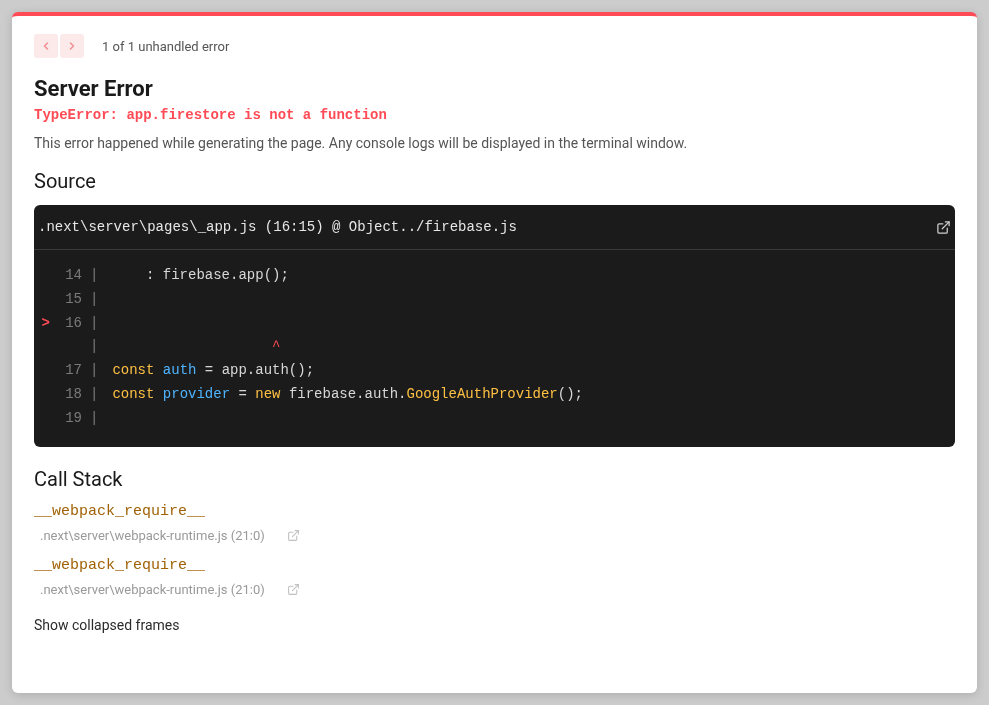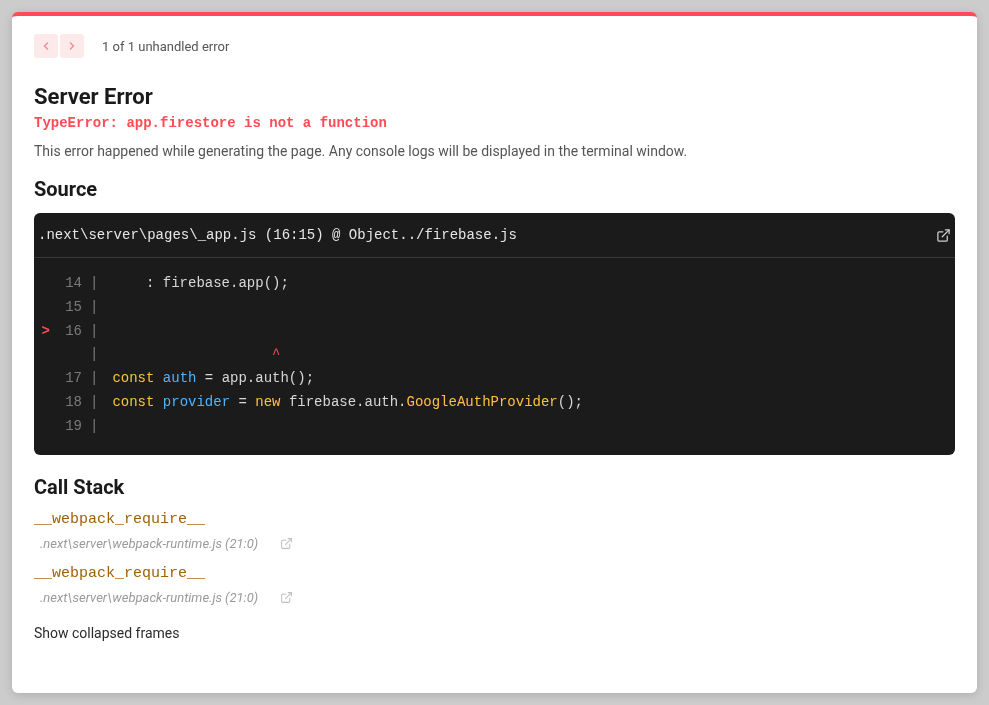--- a/index.html
+++ b/index.html
@@ -18,21 +18,21 @@
     box-shadow: 0 2px 10px rgba(0,0,0,0.15);
     border-top: 4px solid #ff4b55;
     padding: 18px 22px;
     overflow: auto;
     color: #1f1f1f;
   }
   .nav-row {
     display: flex;
     align-items: center;
     gap: 18px;
-    margin-bottom: 26px;
+    margin-bottom: 18px;
     text-align: center;
   }
   .nav-arrows {
     display: flex;
     gap: 2px;
   }
   .nav-btn {
     width: 24px;
     height: 24px;
     background: #fce9ea;
@@ -63,21 +63,21 @@
     white-space: pre-wrap;
   }
   .desc {
     font-size: 14px;
     color: #555;
     margin-bottom: 18px;
     margin-top: 12px;
   }
   h2.section {
     font-size: 20px;
-    font-weight: 700;
+    font-weight: 400;
     color: #1a1a1a;
     margin: 10px 0 12px 0;
   }
 
   
   .codeframe {
     background: #1b1b1b;
     border-radius: 6px;
     overflow: hidden;
     font-family: "SFMono-Regular", Consolas, "Liberation Mono", Menlo, monospace;
@@ -139,21 +139,20 @@
     color: #a16207;
     margin-bottom: 8px;
   }
   .stack-loc {
     font-size: 13px;
     color: #9a9a9a;
     display: flex;
     align-items: center;
     gap: 22px;
     padding-left: 6px;
-    font-style: italic;
   }
   .stack-loc .ext-icon { color: #c0c0c0; cursor: pointer; }
   .stack-loc .ext-icon svg { width: 13px; height: 13px; display:block; }
   .collapse-toggle {
     font-size: 14px;
     color: #2b2b2b;
     cursor: pointer;
     margin-top: 6px;
     display: inline-block;
   }

